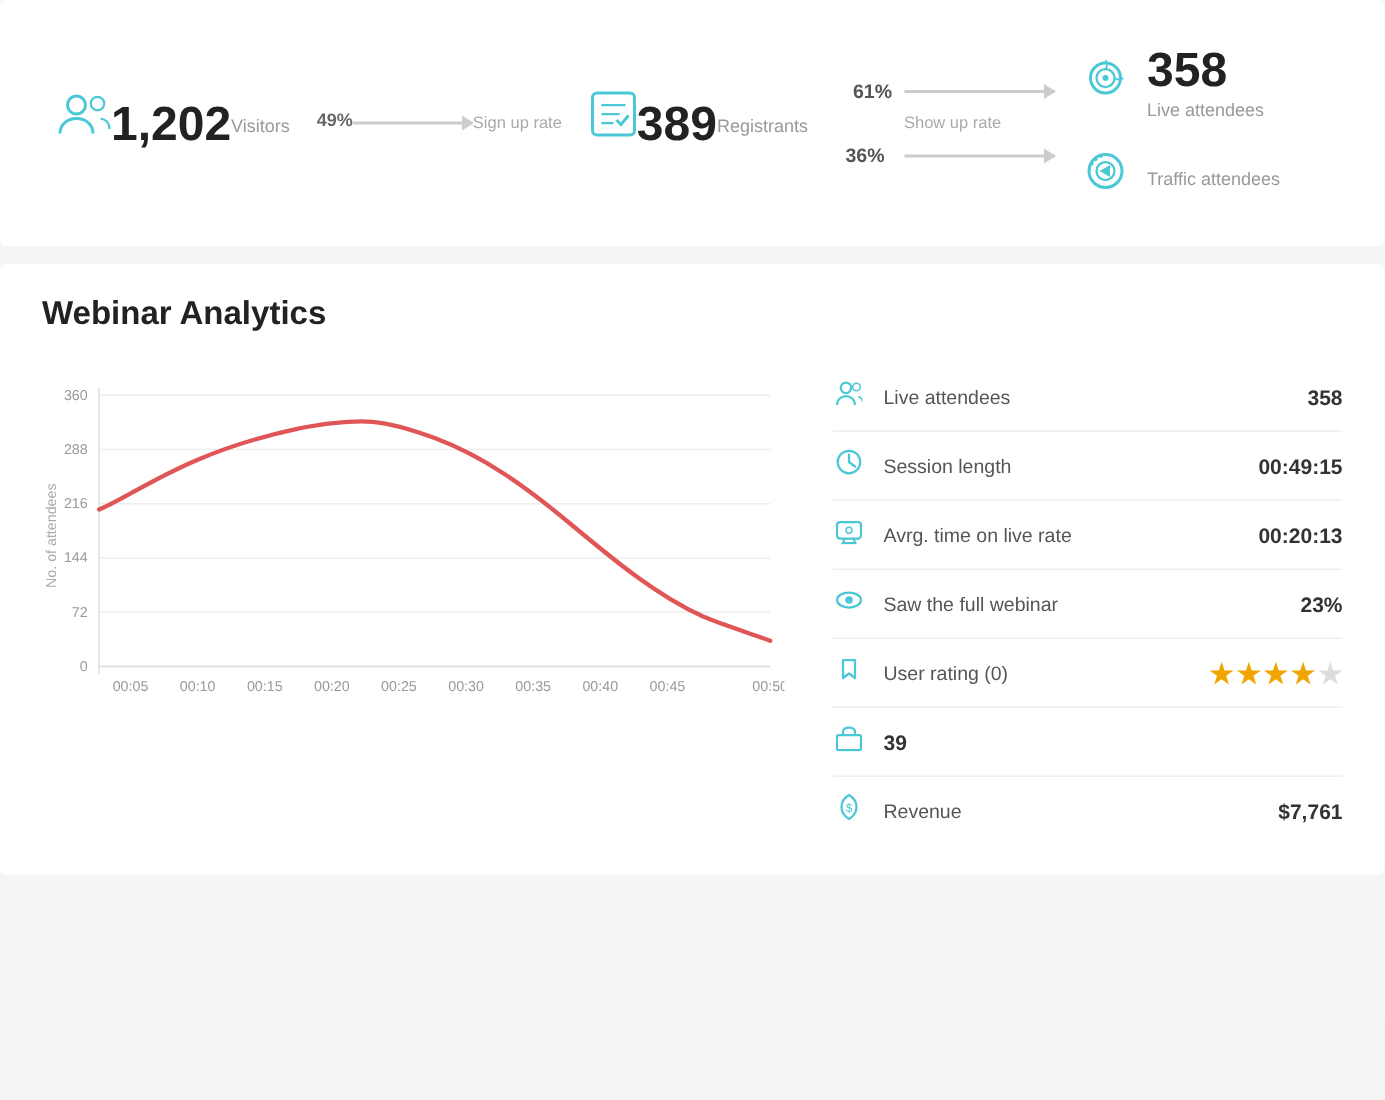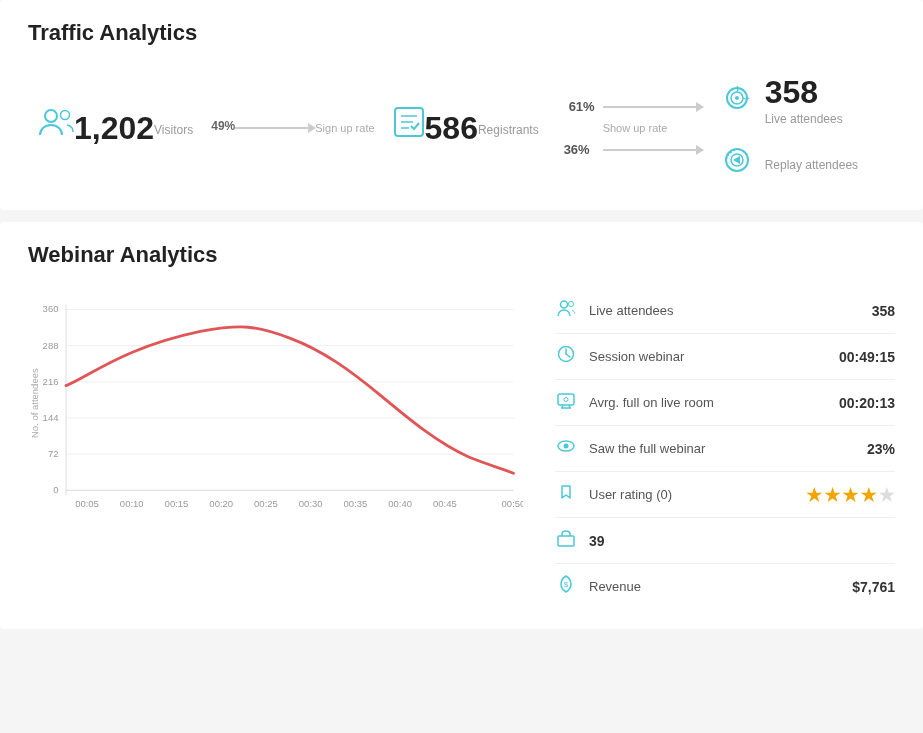--- a/index.html
+++ b/index.html
@@ -192,21 +192,20 @@
       font-size: 10px;
       fill: #aaa;
     }
   </style>
 </head>
 <body>
 
 <div class="page">
 
   <div class="section-card">
-    <div class="section-title">Traffic Analytics</div>
 
     <div class="traffic-row">
 
       <div class="metric-block">
         <div class="metric-icon">
           <svg width="36" height="30" viewBox="0 0 36 30" fill="none">
             <circle cx="13" cy="9" r="6" stroke="#4bc8d6" stroke-width="2" fill="none"></circle>
             <path d="M2 28c0-6 5-10 11-10s11 4 11 10" stroke="#4bc8d6" stroke-width="2" fill="none"></path>
             <circle cx="27" cy="8" r="4.5" stroke="#4bc8d6" stroke-width="1.5" fill="none"></circle>
             <path d="M29 18c3.5 0.5 6 3 6 7" stroke="#4bc8d6" stroke-width="1.5" fill="none"></path>
@@ -225,21 +224,21 @@
       <div class="metric-block">
         <div class="metric-icon">
           <svg width="32" height="32" viewBox="0 0 32 32" fill="none">
             <rect x="2" y="2" width="28" height="28" rx="3" stroke="#4bc8d6" stroke-width="2" fill="none"></rect>
             <line x1="8" y1="10" x2="24" y2="10" stroke="#4bc8d6" stroke-width="1.5"></line>
             <line x1="8" y1="16" x2="20" y2="16" stroke="#4bc8d6" stroke-width="1.5"></line>
             <line x1="8" y1="22" x2="16" y2="22" stroke="#4bc8d6" stroke-width="1.5"></line>
             <polyline points="18,20 21,23 26,17" stroke="#4bc8d6" stroke-width="2" fill="none"></polyline>
           </svg>
         </div>
-        <div class="metric-value">586</div>
+        <div class="metric-value">389</div>
         <div class="metric-label">Registrants</div>
       </div>
 
       <div style="display:flex;flex-direction:column;align-items:flex-start;margin:0 10px 0 20px;position:relative;">
         <div style="display:flex;align-items:center;gap:8px;margin-bottom:8px;">
           <div style="font-size:13px;font-weight:700;color:#555;min-width:36px;text-align:right;">61%</div>
           <div style="position:relative;width:100px;height:2px;background:#ccc;">
             <div style="position:absolute;right:-1px;top:-4px;width:0;height:0;border-left:8px solid #ccc;border-top:5px solid transparent;border-bottom:5px solid transparent;"></div>
           </div>
         </div>
@@ -273,21 +272,21 @@
         <div class="outcome-row">
           <div class="outcome-icon">
             <svg width="28" height="28" viewBox="0 0 28 28" fill="none">
               <circle cx="14" cy="14" r="11" stroke="#4bc8d6" stroke-width="2" fill="none"></circle>
               <circle cx="14" cy="14" r="6" stroke="#4bc8d6" stroke-width="1.5" fill="none"></circle>
               <path d="M10 14 L17 10 L17 18 Z" fill="#4bc8d6"></path>
               <path d="M3 14 Q5 7 12 4" stroke="#4bc8d6" stroke-width="1.5" fill="none" stroke-dasharray="2,2"></path>
             </svg>
           </div>
           <div>
-            <div class="metric-label">Replay attendees</div>
+            <div class="metric-label">Traffic attendees</div>
           </div>
         </div>
       </div>
 
     </div>
   </div>
 
   <div class="section-card">
     <div class="section-title">Webinar Analytics</div>
 
@@ -347,35 +346,35 @@
         </div>
 
         <div class="stat-row">
           <div class="stat-icon">
             <svg width="18" height="18" viewBox="0 0 18 18" fill="none">
               <circle cx="9" cy="9" r="7.5" stroke="#4bc8d6" stroke-width="1.5" fill="none"></circle>
               <line x1="9" y1="4" x2="9" y2="9" stroke="#4bc8d6" stroke-width="1.5" stroke-linecap="round"></line>
               <line x1="9" y1="9" x2="13" y2="12" stroke="#4bc8d6" stroke-width="1.5" stroke-linecap="round"></line>
             </svg>
           </div>
-          <div class="stat-name">Session webinar</div>
+          <div class="stat-name">Session length</div>
           <div class="stat-value">00:49:15</div>
         </div>
 
         <div class="stat-row">
           <div class="stat-icon">
             <svg width="18" height="18" viewBox="0 0 18 18" fill="none">
               <rect x="1" y="3" width="16" height="11" rx="2" stroke="#4bc8d6" stroke-width="1.5" fill="none"></rect>
               <line x1="6" y1="14" x2="5" y2="17" stroke="#4bc8d6" stroke-width="1.5"></line>
               <line x1="12" y1="14" x2="13" y2="17" stroke="#4bc8d6" stroke-width="1.5"></line>
               <line x1="4" y1="17" x2="14" y2="17" stroke="#4bc8d6" stroke-width="1.5"></line>
               <circle cx="9" cy="8.5" r="2" stroke="#4bc8d6" stroke-width="1" fill="none"></circle>
             </svg>
           </div>
-          <div class="stat-name">Avrg. full on live room</div>
+          <div class="stat-name">Avrg. time on live rate</div>
           <div class="stat-value">00:20:13</div>
         </div>
 
         <div class="stat-row">
           <div class="stat-icon">
             <svg width="18" height="18" viewBox="0 0 18 18" fill="none">
               <ellipse cx="9" cy="9" rx="8" ry="5" stroke="#4bc8d6" stroke-width="1.5" fill="none"></ellipse>
               <circle cx="9" cy="9" r="2.5" fill="#4bc8d6"></circle>
             </svg>
           </div>

